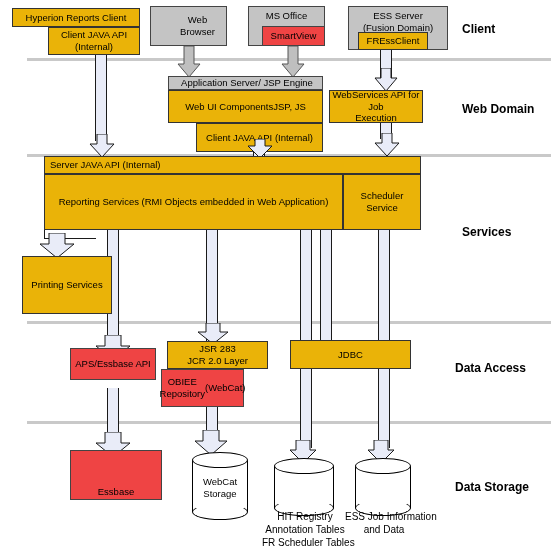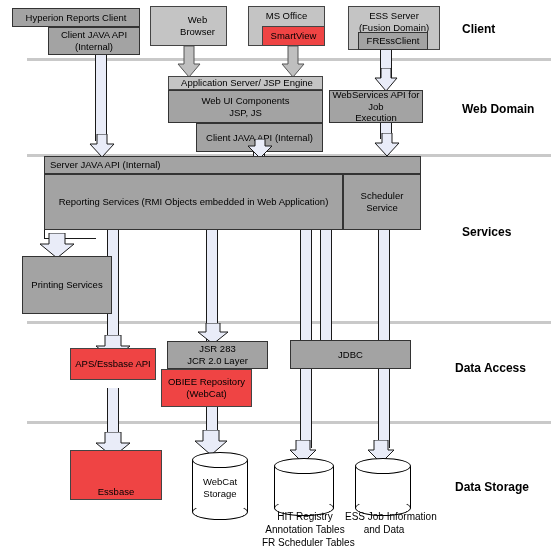--- a/index.html
+++ b/index.html
@@ -35,21 +35,21 @@
     border: 1px solid #000;
     display: flex;
     align-items: center;
     justify-content: center;
     text-align: center;
     font-size: 9.5px;
     color: #000;
     line-height: 1.25;
     padding: 1px 2px;
   }
-  .lav   { background: #a3a3a3; border-color: #333; }
+  .lav   { background: #eab308; border-color: #333; }
   .grey  { background: #c4c4c4; border-color: #444; }
   .blue  { background: #ef4444; border-color: #444; }
   .bar   { justify-content: flex-start; padding-left: 5px; }
 
   
   .vline {
     position: absolute;
     background: #e9ecf8;
     border-left: 1px solid #1a1a1a;
     border-right: 1px solid #1a1a1a;
@@ -142,21 +142,21 @@
     <span>Web Browser</span>
   </div>
 
   <div class="box grey" style="left:248px; top:6px; width:77px; height:40px; align-items:flex-start; padding-top:3px;">
     <span>MS Office</span>
   </div>
   <div class="box blue" style="left:262px; top:26px; width:63px; height:20px;">
     <span>SmartView</span>
   </div>
 
-  <div class="box grey" style="left:348px; top:6px; width:92px; height:44px; flex-direction:column; align-items:center; justify-content:flex-start; padding-top:3px;">
+  <div class="box grey" style="left:348px; top:6px; width:100px; height:44px; flex-direction:column; align-items:center; justify-content:flex-start; padding-top:3px;">
     <span>ESS Server</span>
     <span>(Fusion Domain)</span>
   </div>
   <div class="box lav" style="left:358px; top:32px; width:70px; height:18px;">
     <span>FREssClient</span>
   </div>
 
   <svg class="arrow" style="left:177px; top:46px;" width="24" height="32" viewBox="0 0 24 32">
     <polygon points="7,0 17,0 17,18 23,18 12,31 1,18 7,18" fill="#bfbfbf" stroke="#555" stroke-width="1"></polygon>
   </svg>
@@ -165,21 +165,21 @@
   </svg>
 
   <svg class="arrow" style="left:374px; top:68px;" width="24" height="24" viewBox="0 0 24 24">
     <polygon points="7,0 17,0 17,10 23,10 12,23 1,10 7,10" fill="#e9ecf8" stroke="#1a1a1a" stroke-width="1"></polygon>
   </svg>
 
   <div class="box grey bar" style="left:168px; top:76px; width:155px; height:14px; justify-content:center;">
     <span>Application Server/ JSP Engine</span>
   </div>
 
-  <div class="box lav" style="left:168px; top:90px; width:155px; height:33px; flex-direction:column;">
+  <div class="box lav" style="left:168px; top:90px; width:155px; height:33px; ">
     <span>Web UI Components</span>
     <span>JSP, JS</span>
   </div>
 
   <div class="box lav" style="left:196px; top:123px; width:127px; height:29px;">
     <span>Client JAVA API (Internal)</span>
   </div>
 
   <div class="box lav" style="left:329px; top:90px; width:94px; height:33px; flex-direction:column;">
     <span>WebServices API for Job</span>
@@ -227,21 +227,21 @@
 
   <svg class="arrow" style="left:196px; top:323px;" width="34" height="22" viewBox="0 0 34 22">
     <polygon points="10,0 24,0 24,9 32,9 17,21 2,9 10,9" fill="#e9ecf8" stroke="#1a1a1a" stroke-width="1"></polygon>
   </svg>
 
   <div class="box lav" style="left:167px; top:341px; width:101px; height:28px; flex-direction:column;">
     <span>JSR 283</span>
     <span>JCR 2.0 Layer</span>
   </div>
 
-  <div class="box blue" style="left:161px; top:369px; width:91px; height:38px; flex-direction:column;align-items:center;">
+  <div class="box blue" style="left:161px; top:369px; width:83px; height:38px; align-items:center;">
     <span>OBIEE Repository</span>
     <span>(WebCat)</span>
   </div>
 
   <div class="box lav" style="left:290px; top:340px; width:121px; height:29px;">
     <span>JDBC</span>
   </div>
 
   <svg class="arrow" style="left:94px; top:432px;" width="38" height="26" viewBox="0 0 38 26">
     <polygon points="11,0 27,0 27,11 36,11 19,25 2,11 11,11" fill="#e9ecf8" stroke="#1a1a1a" stroke-width="1"></polygon>

